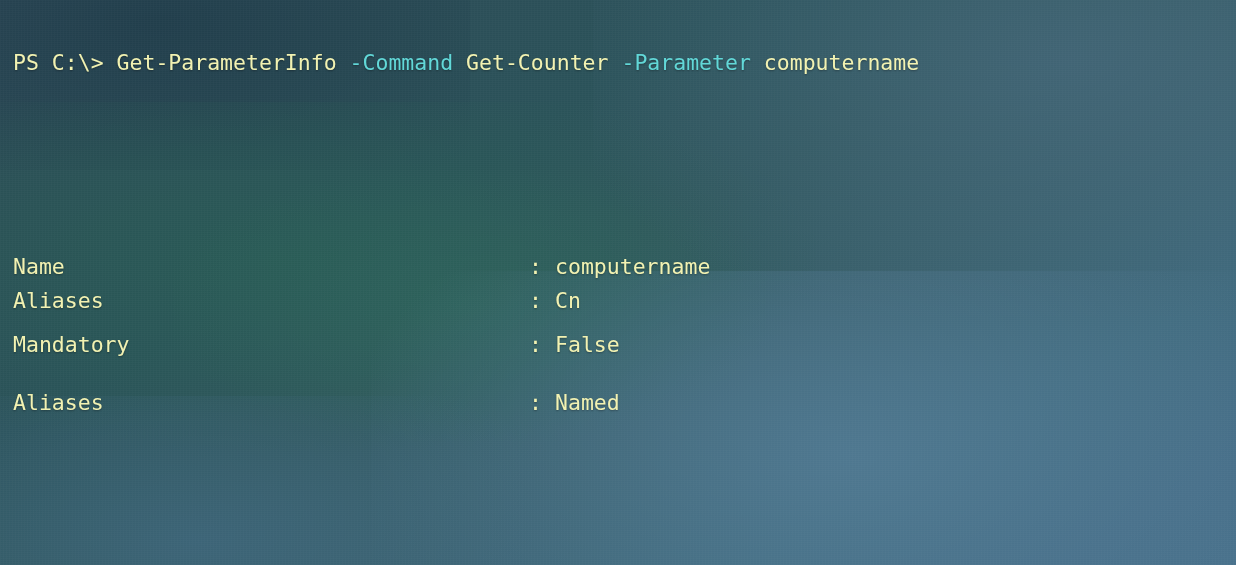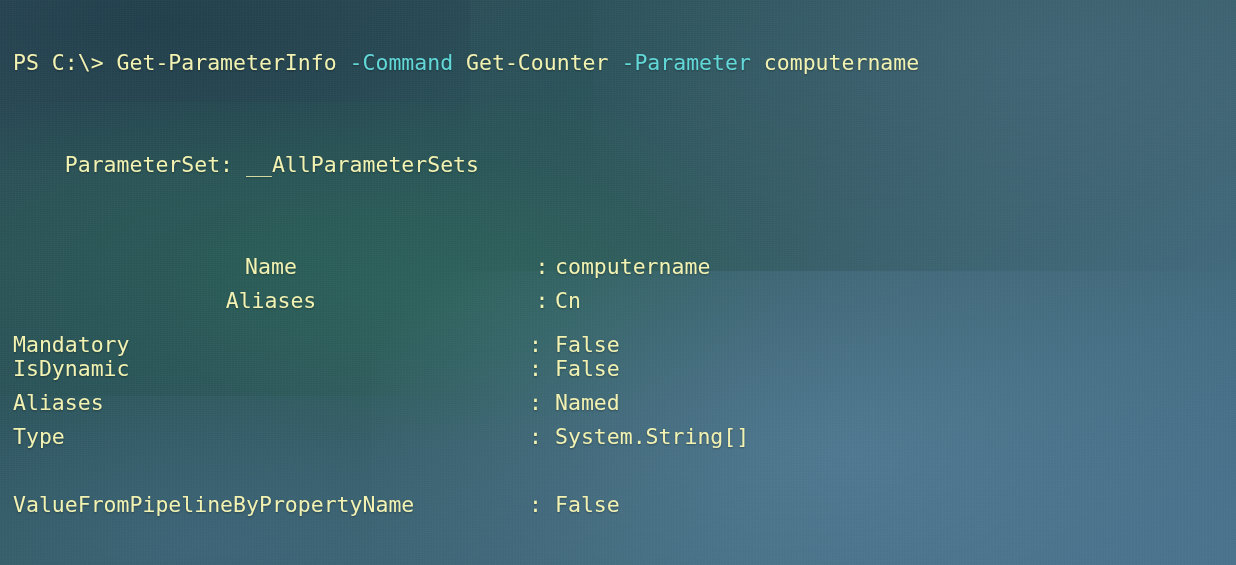--- a/index.html
+++ b/index.html
@@ -151,31 +151,27 @@
   <div class="bg-glow-teal"></div>
   <div class="bg-glow-blue-tr"></div>
   <div class="bg-glow-blue-br"></div>
   <div class="bg-glow-bl"></div>
   <div class="bg-noise"></div>
 
   <div class="text-layer">
 
     <div class="line" style="top:46px;"><span class="tok-yellow">PS C:\&gt; </span><span class="tok-yellow">Get-ParameterInfo</span><span class="tok-yellow"> </span><span class="tok-cyan">-Command</span><span class="tok-yellow"> </span><span class="tok-yellow">Get-Counter</span><span class="tok-yellow"> </span><span class="tok-cyan">-Parameter</span><span class="tok-yellow"> </span><span class="tok-yellow">computername</span></div>
 
-    <div class="line" style="top:148px;">    ParameterSet: __AllParameterSets</div>
 
-    <div class="line" style="top:250px;text-align:center;"><span class="row-key">Name</span><span class="row-colon">:</span><span class="row-val">computername</span></div>
+    <div class="line" style="top:250px;"><span class="row-key">Name</span><span class="row-colon">:</span><span class="row-val">computername</span></div>
 
-    <div class="line" style="top:284px;text-align:center;"><span class="row-key">Aliases</span><span class="row-colon">:</span><span class="row-val">Cn</span></div>
+    <div class="line" style="top:284px;"><span class="row-key">Aliases</span><span class="row-colon">:</span><span class="row-val">Cn</span></div>
 
     <div class="line" style="top:328px;"><span class="row-key">Mandatory</span><span class="row-colon">:</span><span class="row-val">False</span></div>
 
-    <div class="line" style="top:352px;"><span class="row-key">IsDynamic</span><span class="row-colon">:</span><span class="row-val">False</span></div>
 
     <div class="line" style="top:386px;"><span class="row-key">Aliases</span><span class="row-colon">:</span><span class="row-val">Named</span></div>
 
-    <div class="line" style="top:420px;"><span class="row-key">Type</span><span class="row-colon">:</span><span class="row-val">System.String[]</span></div>
 
 
-    <div class="line" style="top:488px;"><span class="row-key">ValueFromPipelineByPropertyName</span><span class="row-colon">:</span><span class="row-val">False</span></div>
 
   </div>
 </div>
 
 </body></html>

